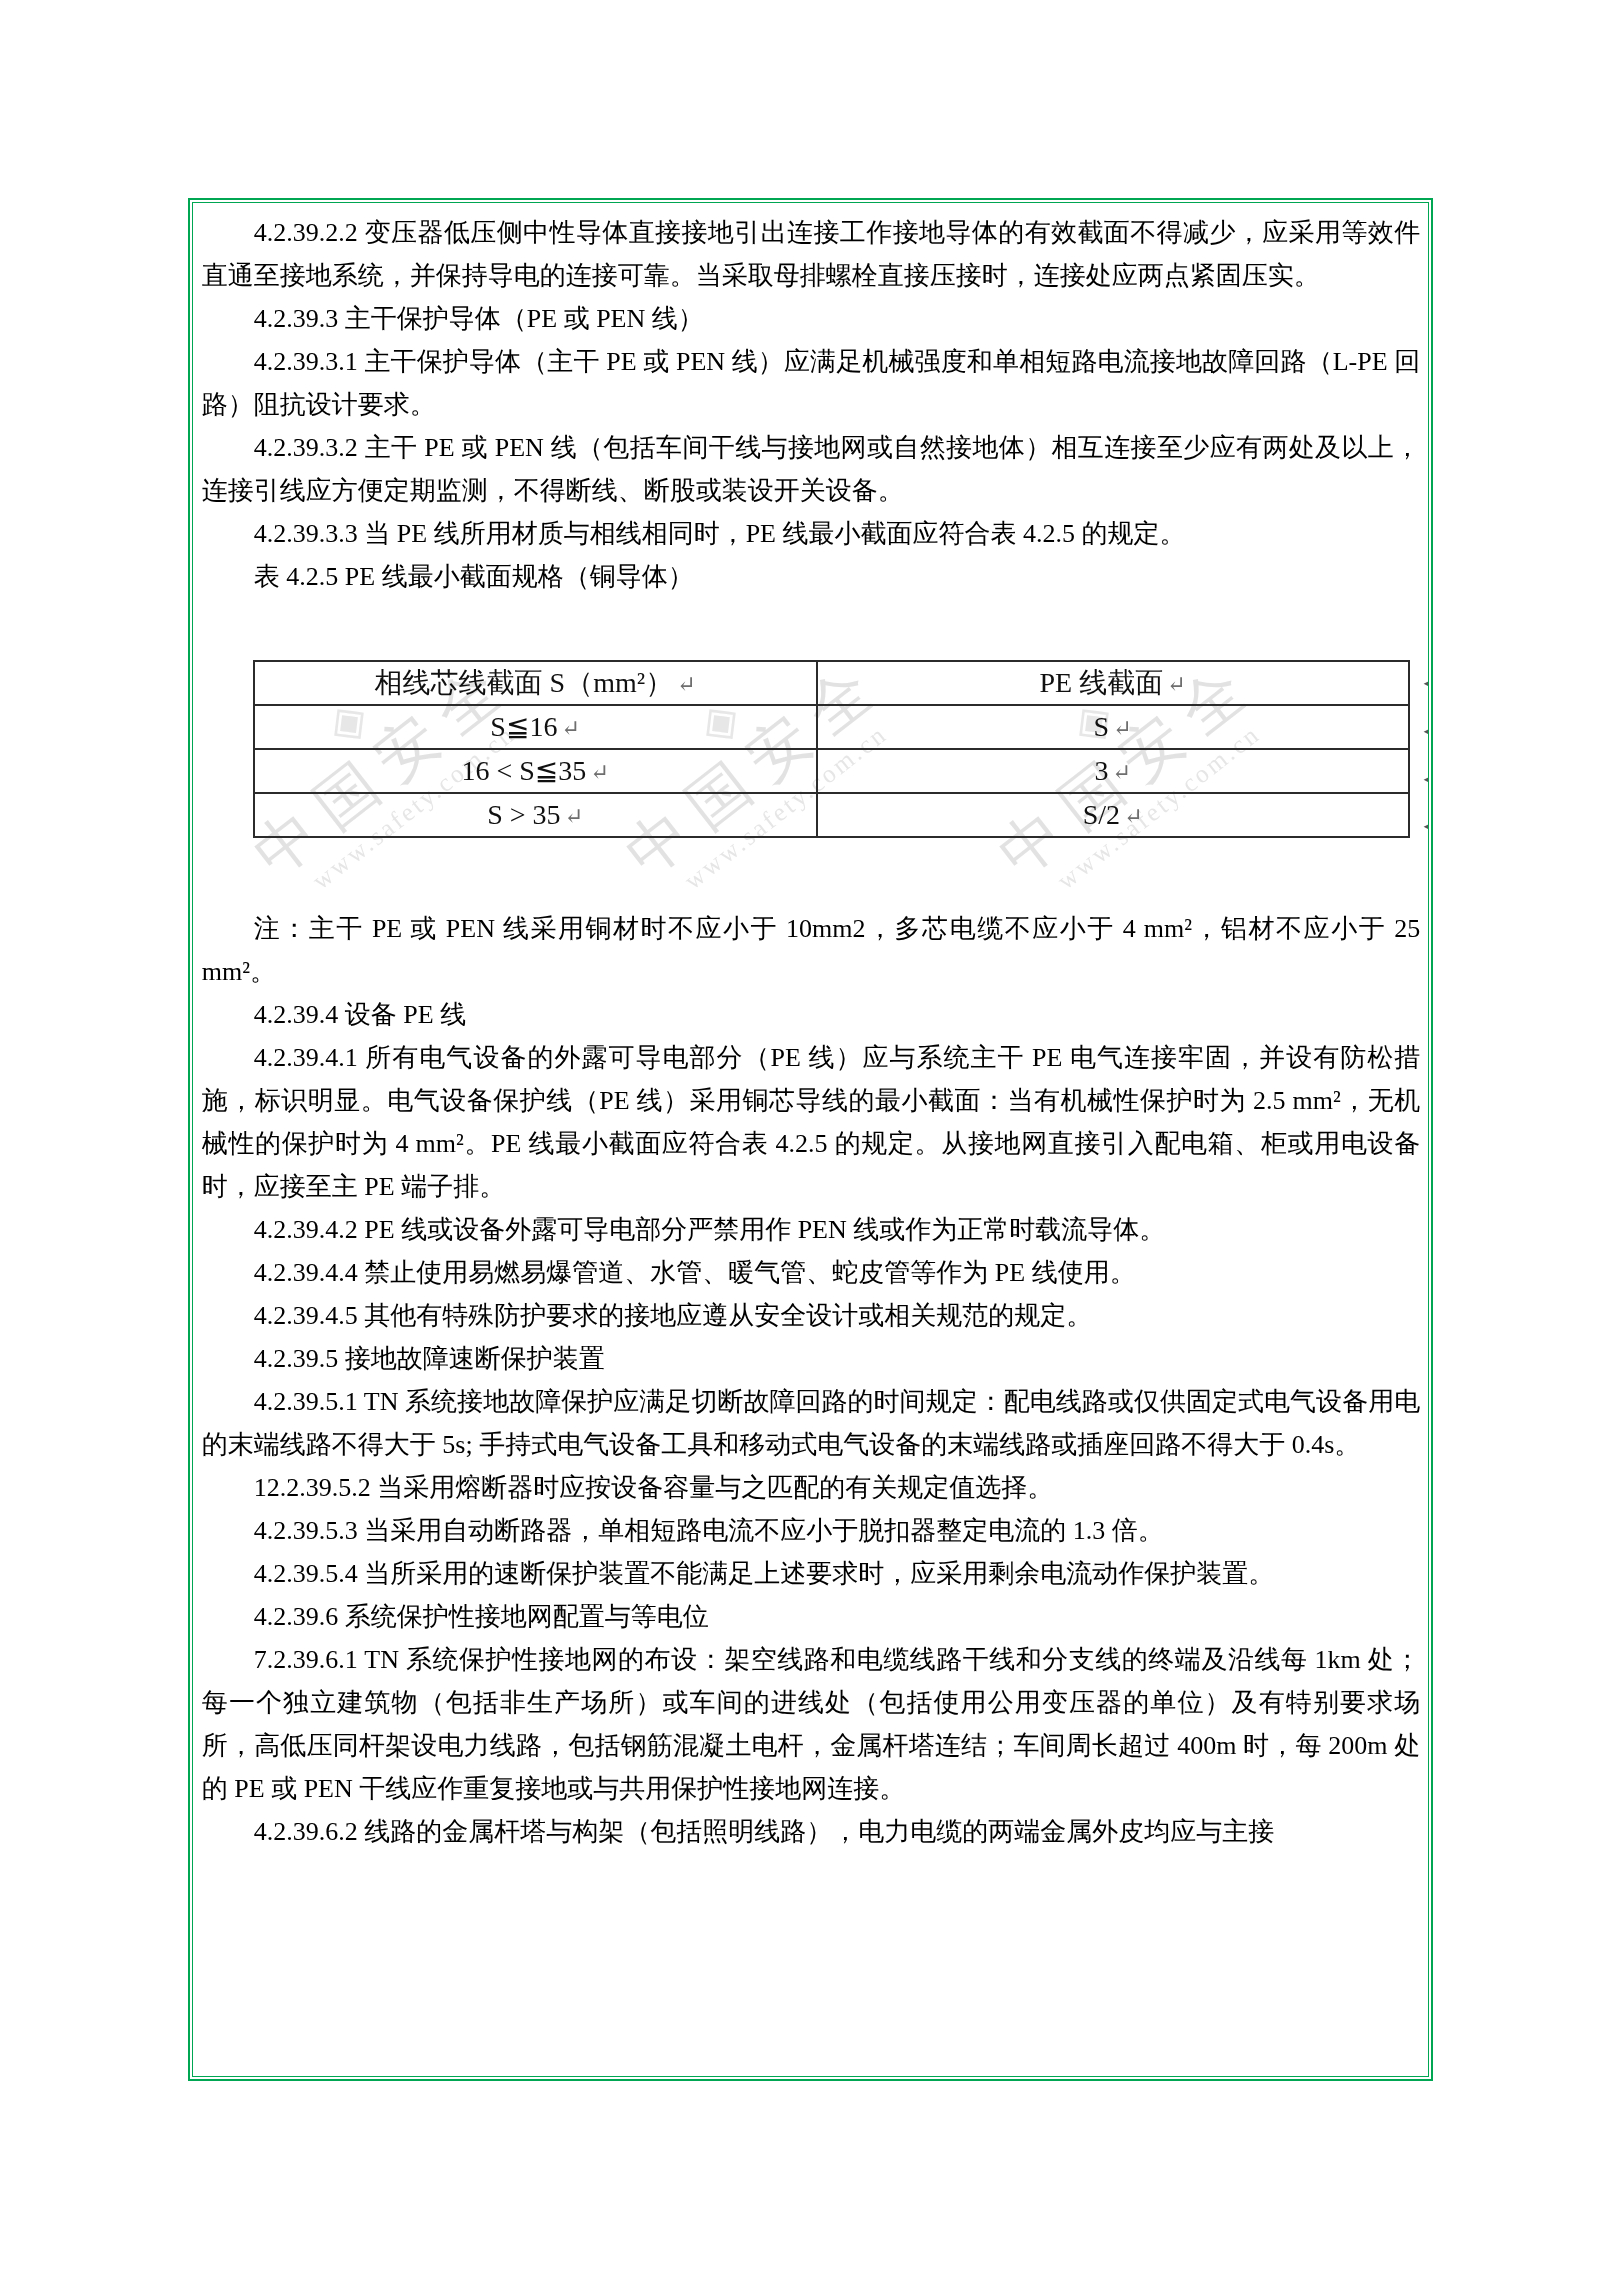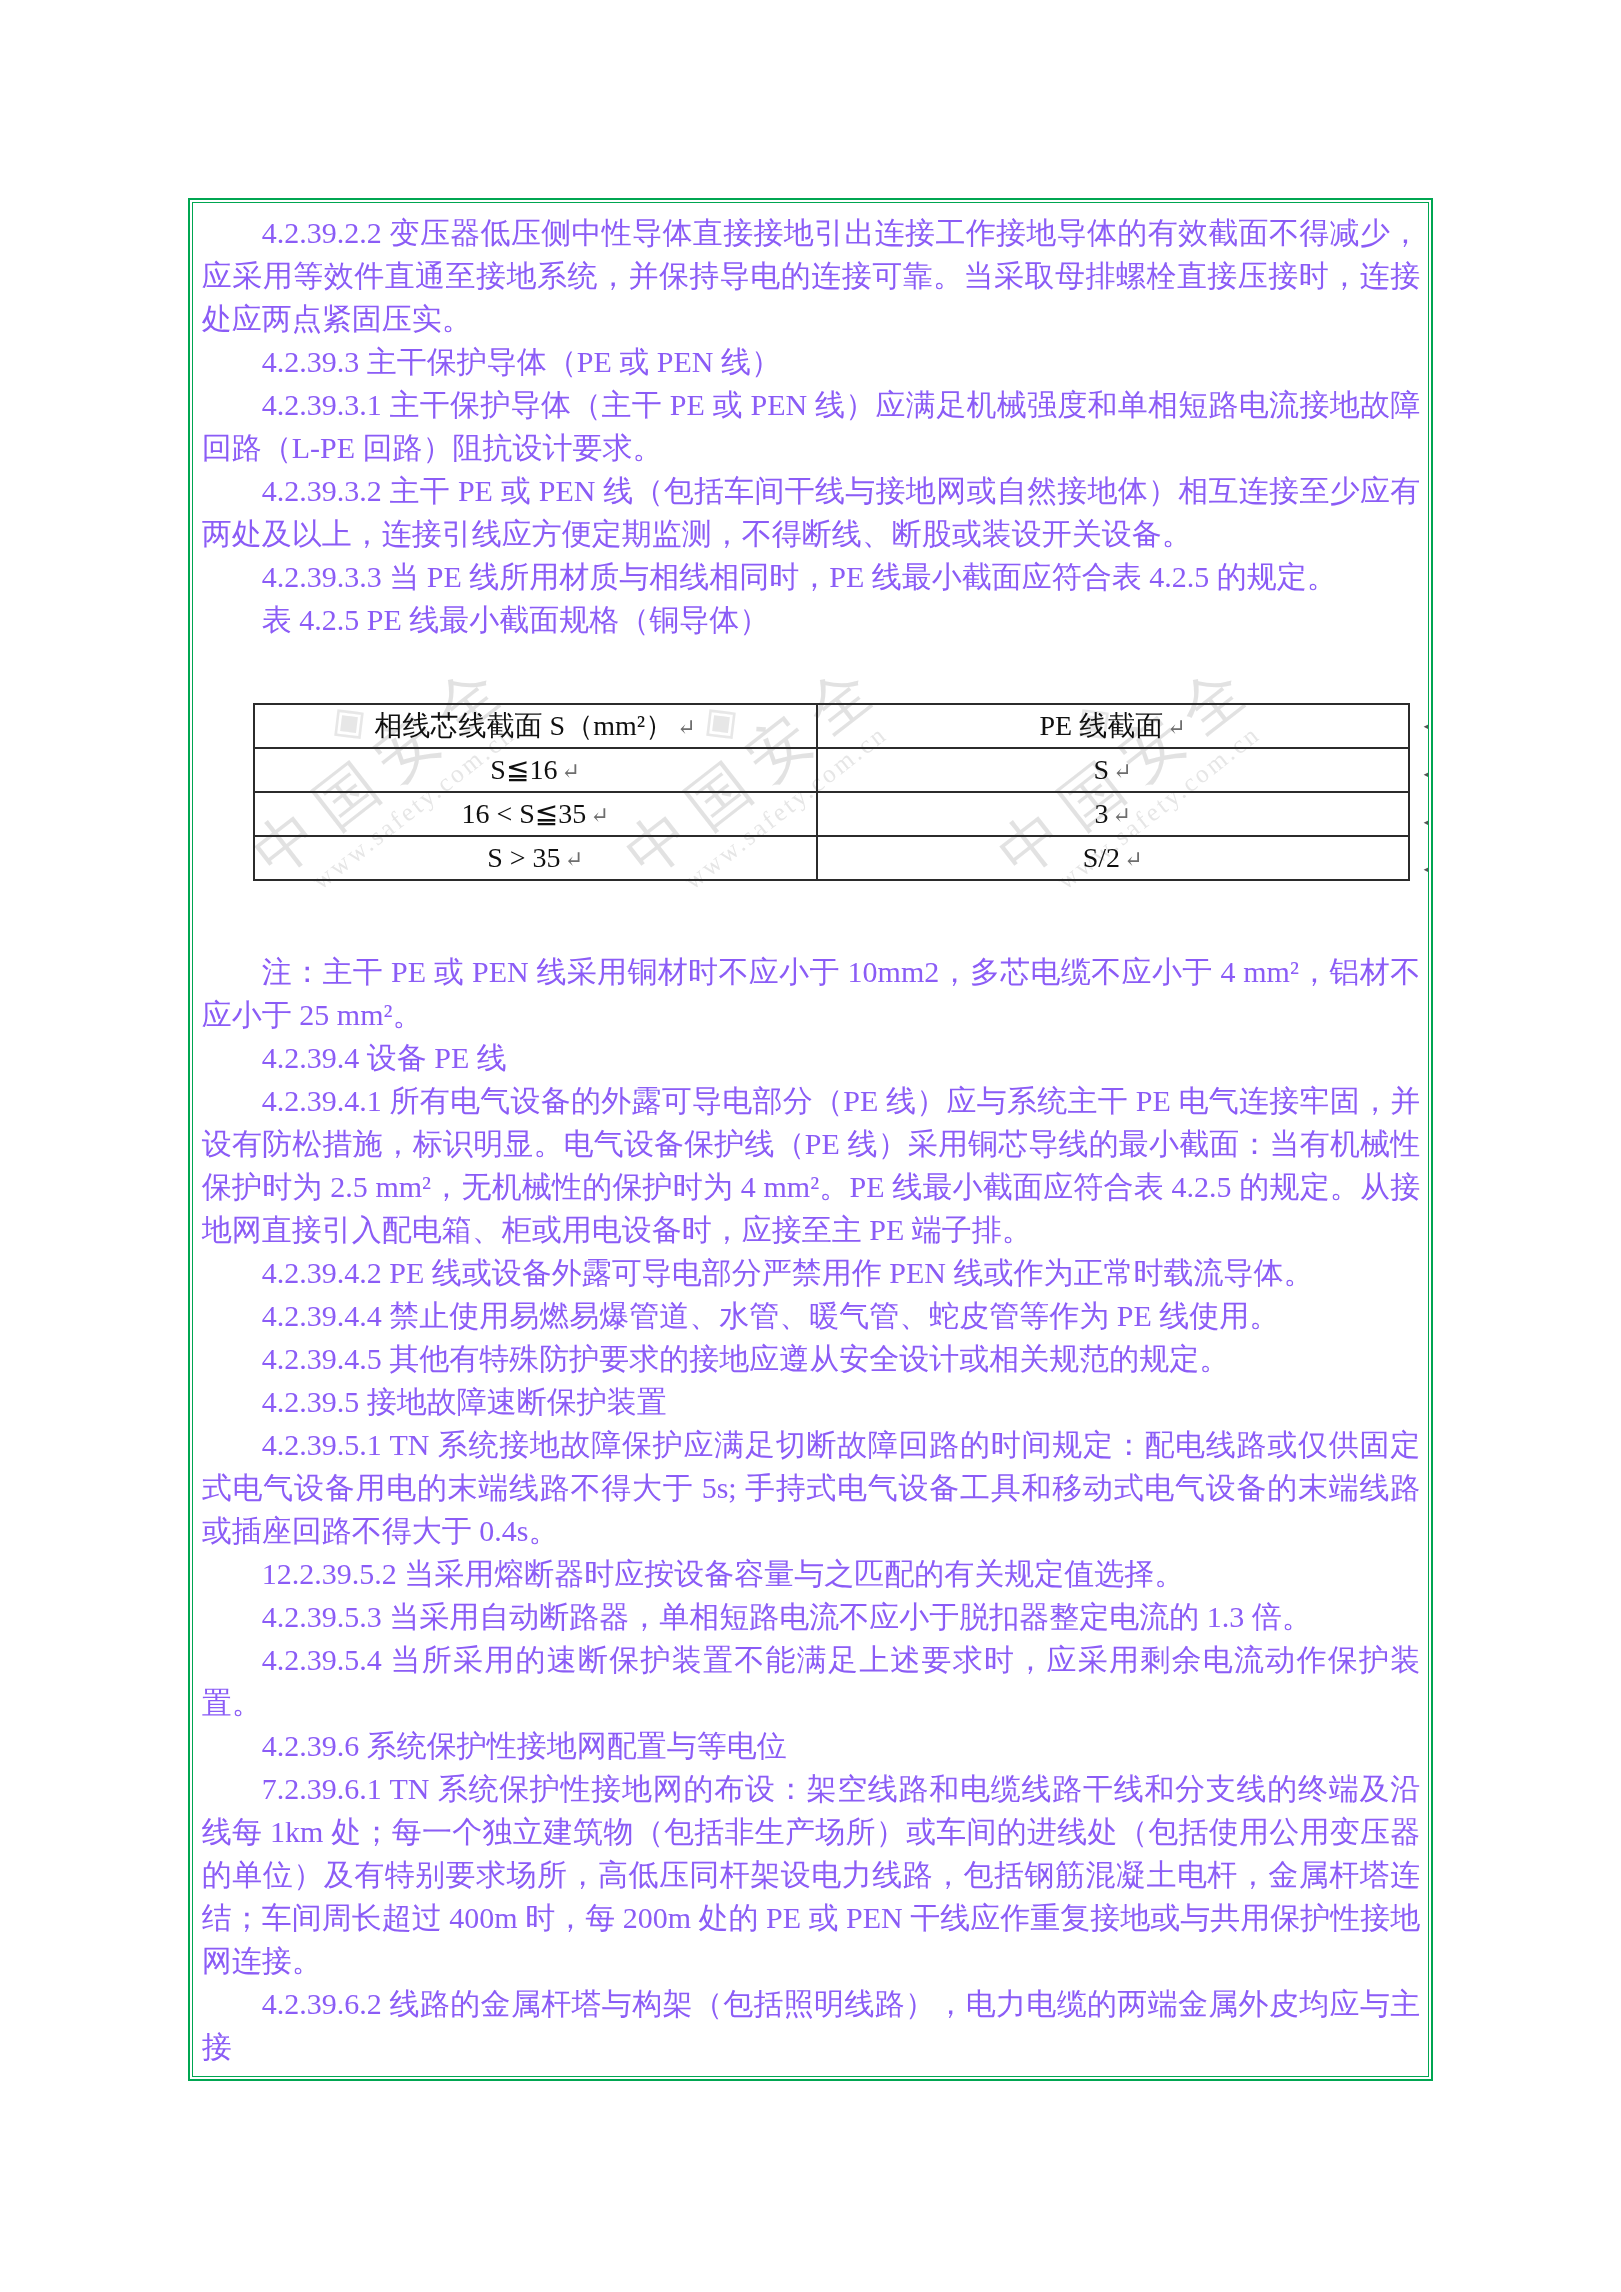--- a/index.html
+++ b/index.html
@@ -16,21 +16,21 @@
   .wm-logo { display:block; font-size:49px; color:#d4d4d4; line-height:1; }
   .wm-cn { display:block; font-size:61px; letter-spacing:15.7px; line-height:1.15; color:#cccccc; }
   .wm-url { display:block; font-size:25.5px; letter-spacing:2.9px; color:#d2d2d2; }
 
   
   .frame { position:absolute; left:188px; top:198px; width:1245px; height:1883px;
            border:2px solid #00A651; padding:2px; z-index:1; }
   .frame-inner { border:1px solid #00A651; width:100%; height:100%; padding:7.8px 7.8px 0 8.8px; overflow:hidden; }
 
   
-  .para { font-size:30px; line-height:43px; color:#8b5cf6; text-align:justify; text-indent:2em; }
+  .para { font-size:26px; line-height:43px; color:#000000; text-align:justify; text-indent:2em; }
 
   
   .tbl-wrap { position:relative; width:1157px; margin:62px 16px 69px 51px; }
   table.spec { border-collapse:collapse; width:100%; table-layout:fixed; border:2.9px solid #2b2b2b; }
   table.spec th, table.spec td { border:2px solid #2b2b2b; height:44px; text-align:center; vertical-align:middle;
                                  font-weight:normal; font-size:28px; color:#101010; background:transparent; padding:0; }
   col.c1 { width:541px; } col.c2 { width:569px; }
   .ret { color:#6e6e6e; font-size:22.5px; margin-left:3.9px; }
   .row-marker { position:absolute; right:-25.5px; color:#555555; font-size:14.7px; line-height:1; }
   .rm-0 { top:16.7px; } .rm-1 { top:64px; } .rm-2 { top:112px; } .rm-3 { top:159px; }

